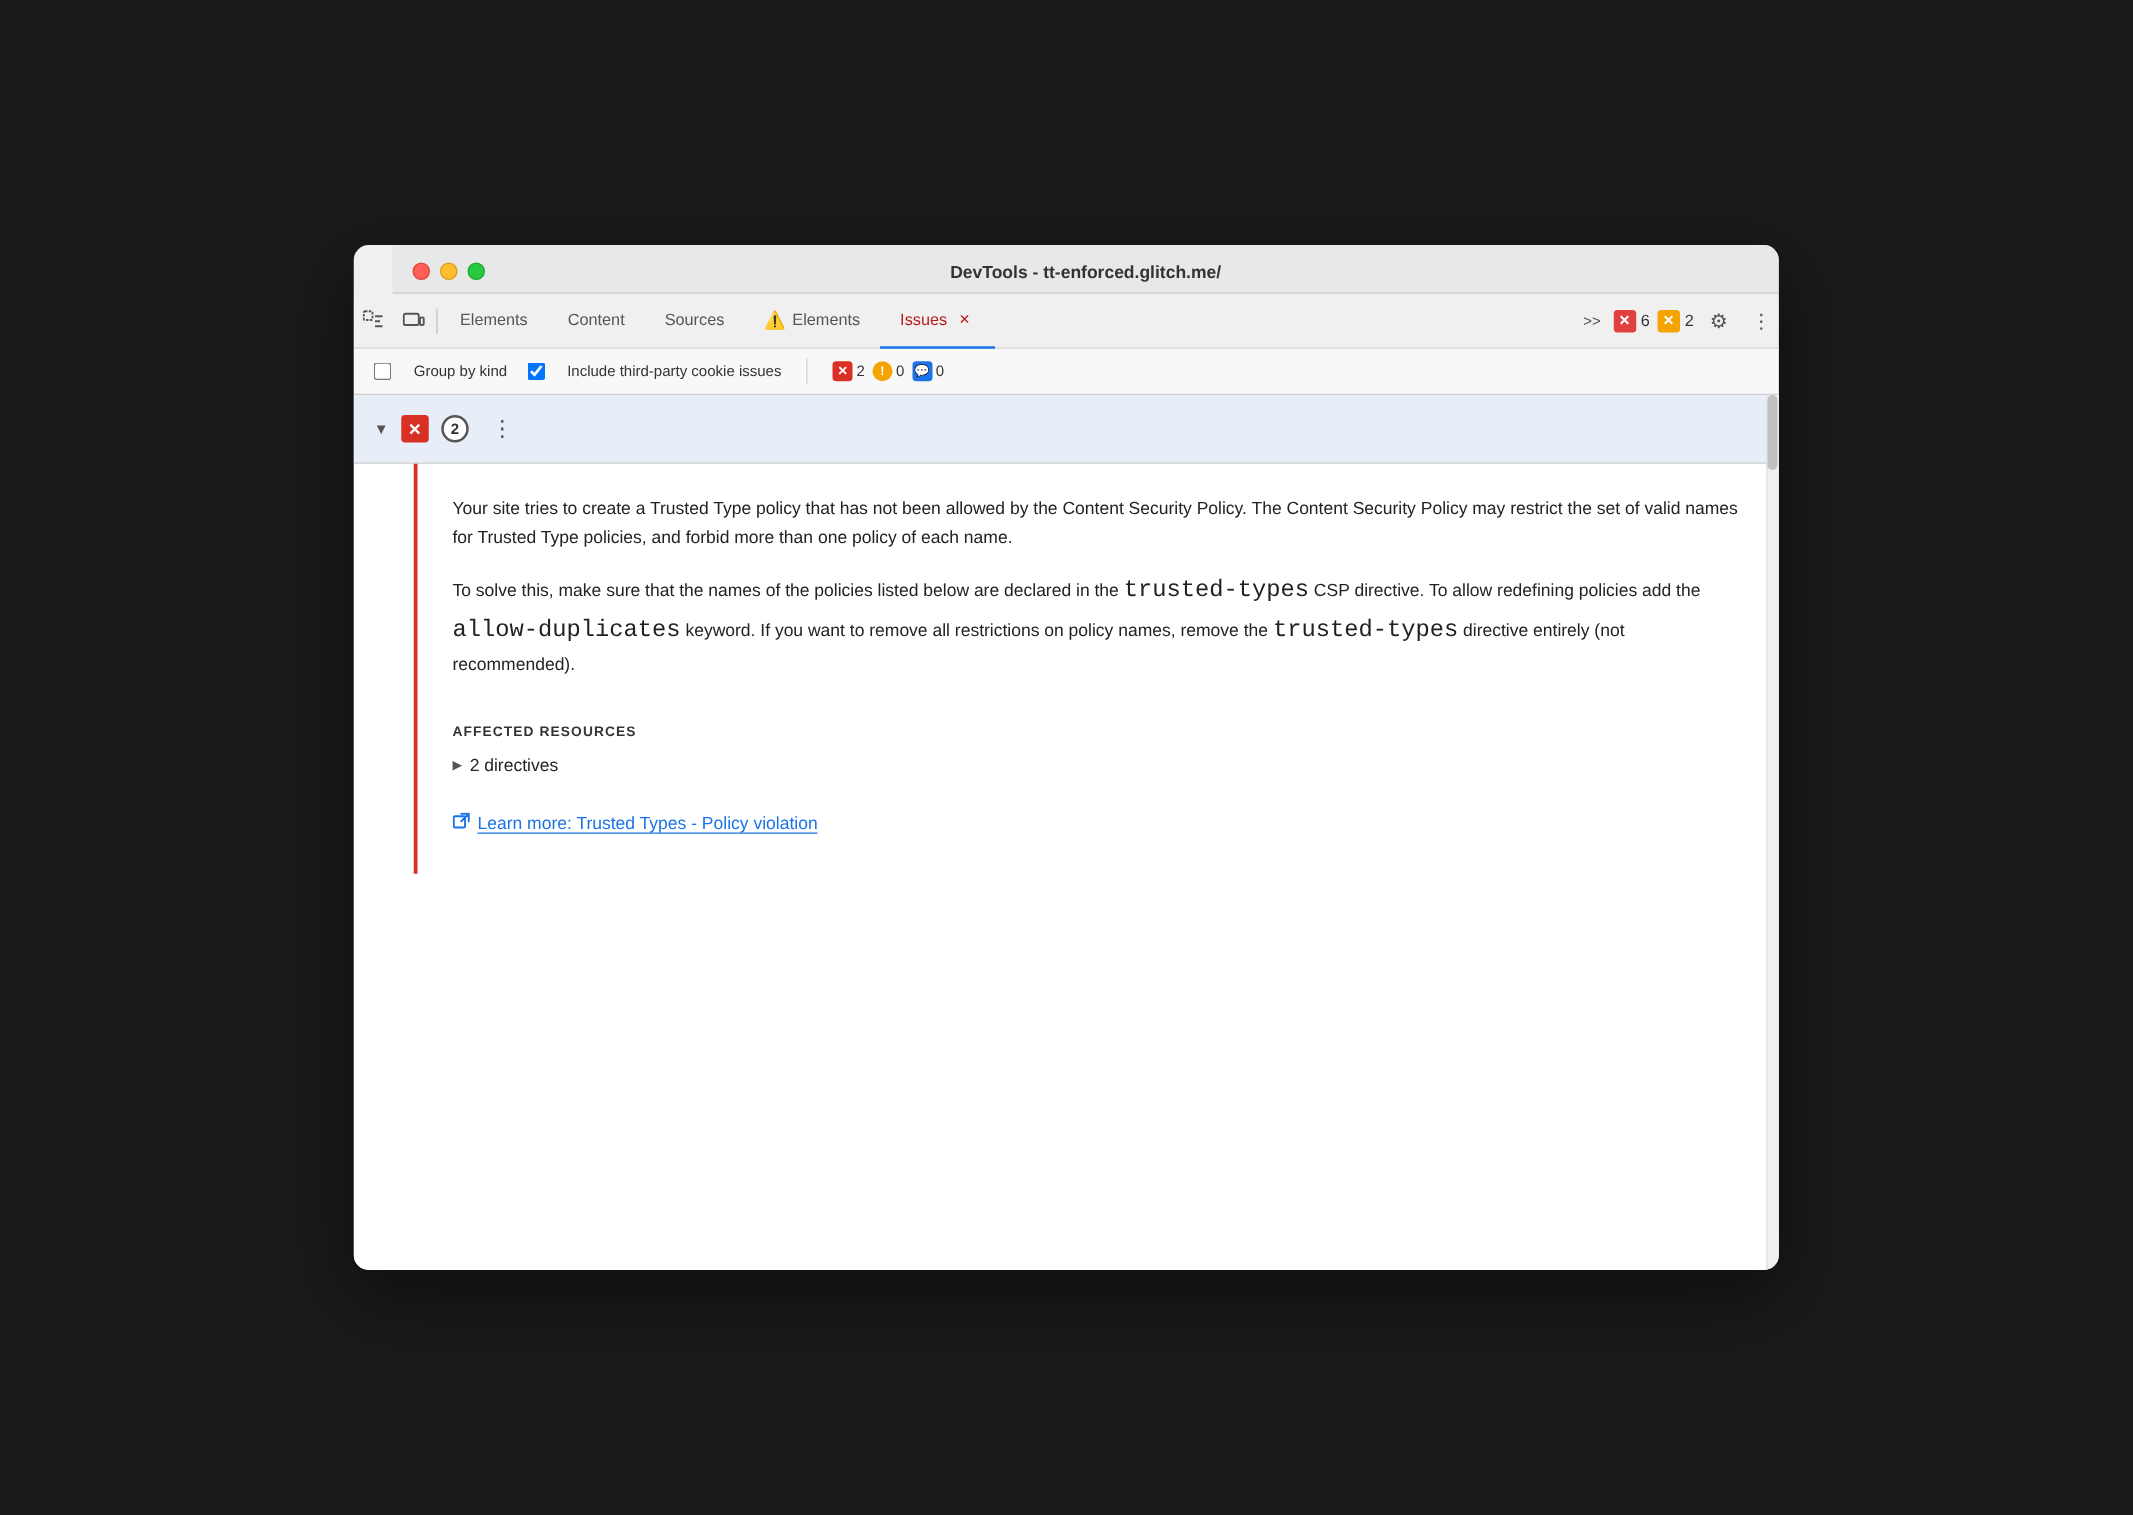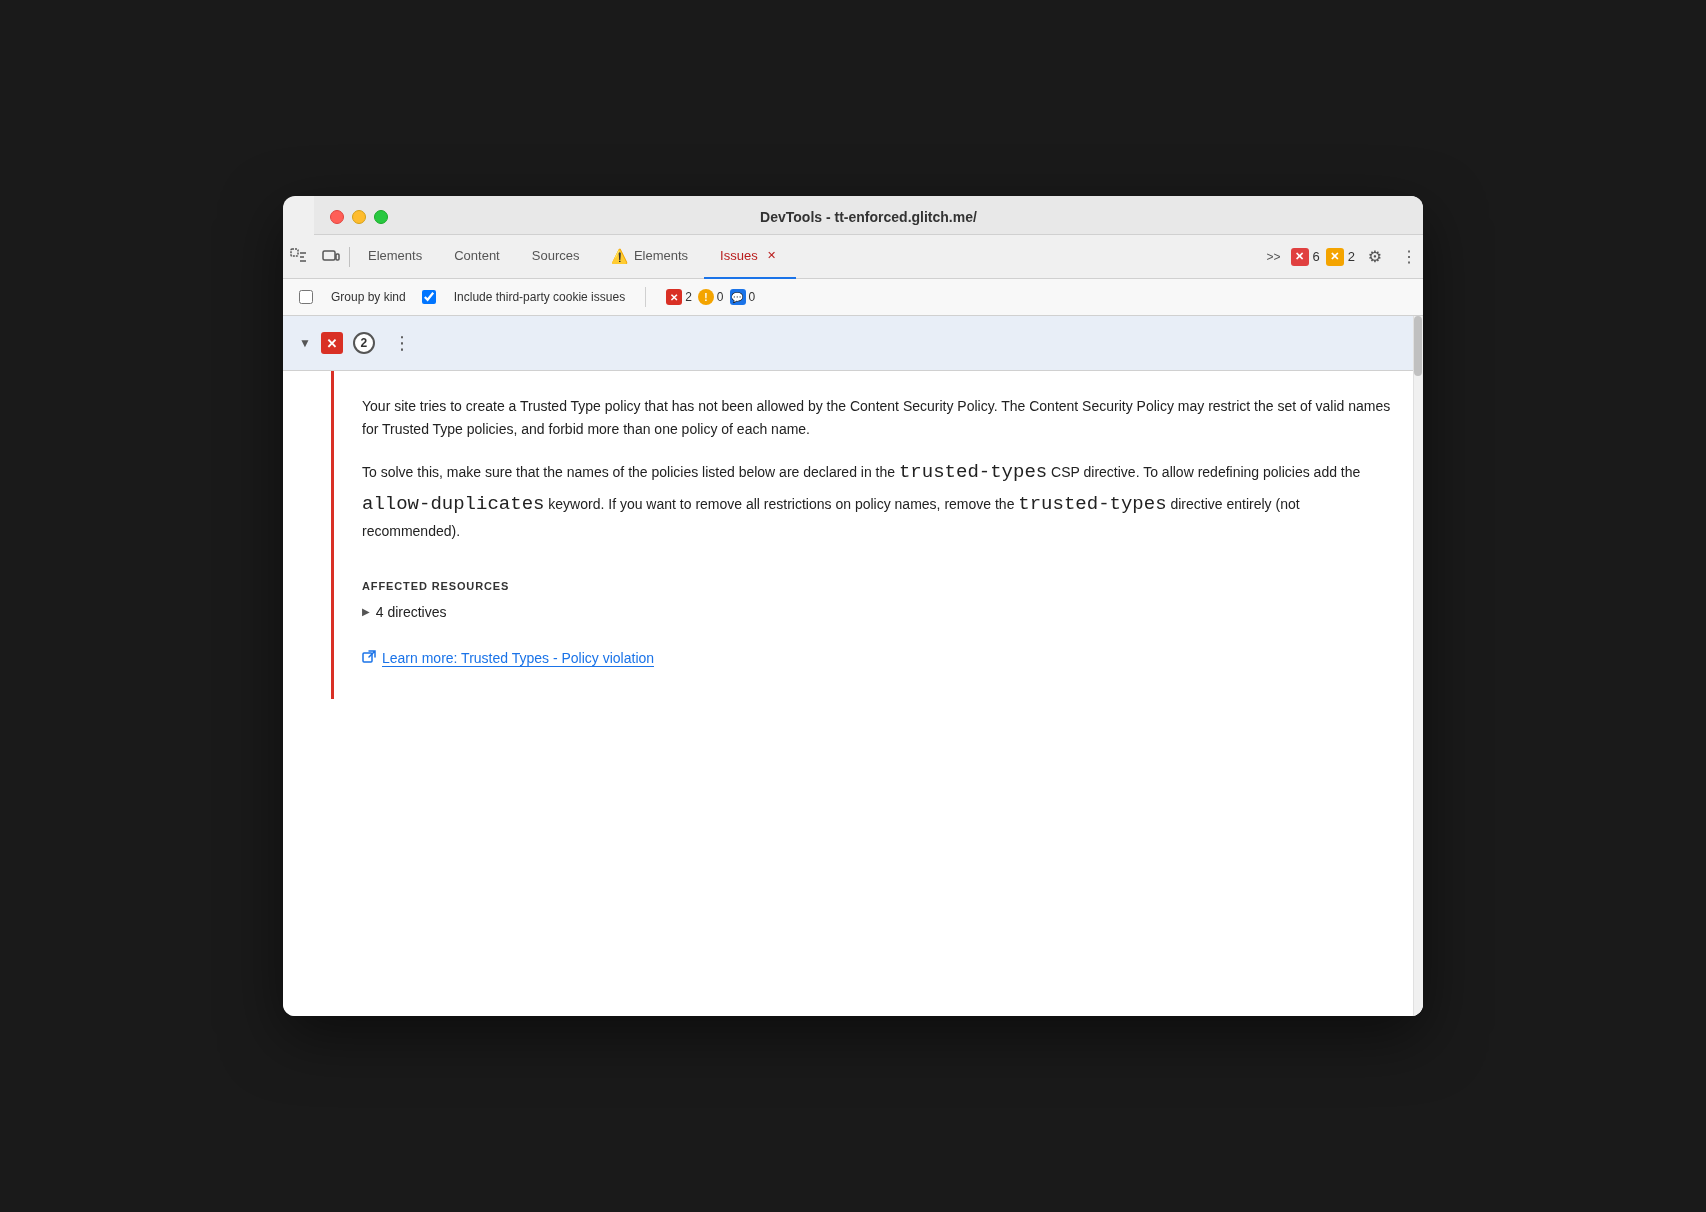--- a/index.html
+++ b/index.html
@@ -467,21 +467,21 @@
           <p>Your site tries to create a Trusted Type policy that has not been allowed by the Content Security Policy. The Content Security Policy may restrict the set of valid names for Trusted Type policies, and forbid more than one policy of each name.</p>
           <p>
             <span>To solve this, make sure that the names of the policies listed below are declared in the </span><code>trusted-types</code><span> CSP directive. To allow redefining policies add the </span><code>allow-duplicates</code><span> keyword. If you want to remove all restrictions on policy names, remove the </span><code>trusted-types</code><span> directive entirely (not recommended).</span>
           </p>
         </div>
 
         <div class="affected-resources">
           <div class="affected-label">AFFECTED RESOURCES</div>
           <div class="directives-row">
             <span class="triangle">▶</span>
-            <span>4 directives</span>
+            <span>2 directives</span>
           </div>
         </div>
 
         <div class="learn-more">
           <span class="external-icon">
             <svg width="14" height="14" viewBox="0 0 14 14" fill="none">
               <rect x="1" y="3" width="9" height="9" rx="1" stroke="#1a73e8" stroke-width="1.5" fill="none"></rect>
               <path d="M7 1h6v6M7 7L13 1" stroke="#1a73e8" stroke-width="1.5" stroke-linecap="round"></path>
             </svg>
           </span>

